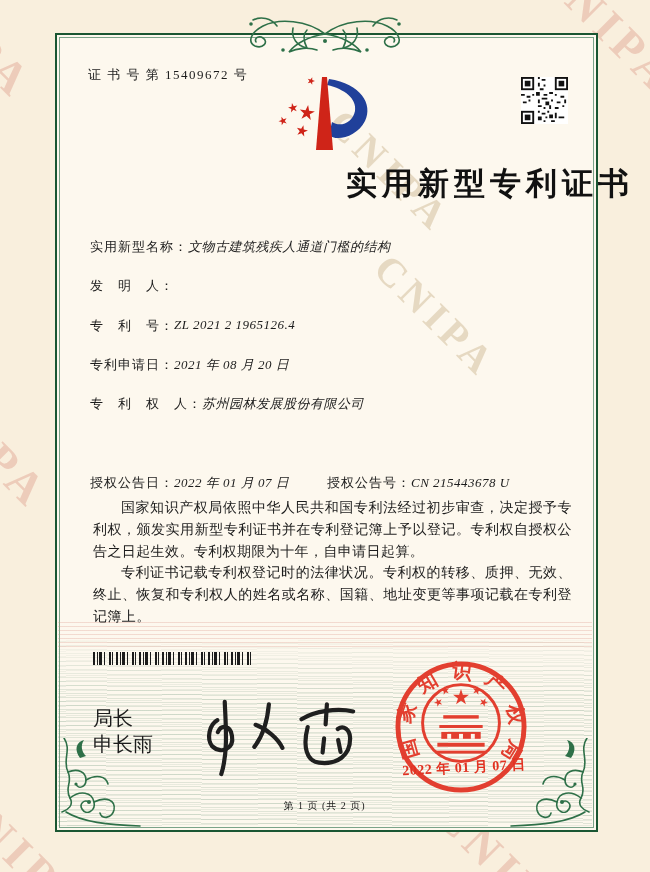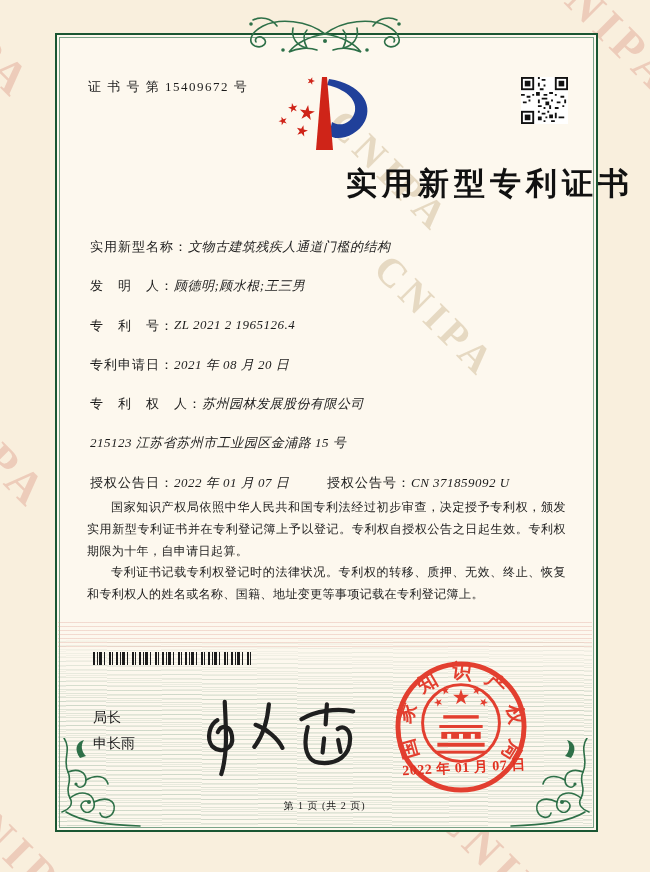--- a/index.html
+++ b/index.html
@@ -24,39 +24,39 @@
     background:repeating-linear-gradient(0deg,rgba(216,143,128,.28) 0 1px,rgba(0,0,0,0) 1px 4px);}
   .band-green{position:absolute;left:58px;top:640px;width:534px;height:186px;z-index:2;
     background:
       repeating-linear-gradient(0.6deg,rgba(110,150,122,.20) 0 1px,rgba(0,0,0,0) 1px 4px),
       repeating-linear-gradient(-0.6deg,rgba(110,150,122,.14) 0 1px,rgba(0,0,0,0) 1px 5px);
     -webkit-mask-image:linear-gradient(rgba(0,0,0,.25),#000 30%);
             mask-image:linear-gradient(rgba(0,0,0,.25),#000 30%);}
   
   .orn{position:absolute;z-index:3;pointer-events:none;}
   
-  .cert-no{position:absolute;left:88px;top:78px;font-size:13px;letter-spacing:1.5px;z-index:4;}
+  .cert-no{position:absolute;left:88px;top:66px;font-size:13px;letter-spacing:1.5px;z-index:4;}
   .logo{position:absolute;left:276px;top:70px;z-index:4;}
   .qr{position:absolute;left:521px;top:77px;z-index:4;}
   .title{position:absolute;left:55px;width:539px;top:163px;text-align:right;
          font-size:31px;font-weight:bold;letter-spacing:5px;z-index:4;color:#111;padding-left:40px;}
   .fields{position:absolute;left:90px;top:238px;width:472px;font-size:13px;z-index:4;}
   .row{height:39.3px;display:flex;align-items:flex-start;white-space:nowrap;position:relative;}
   .lbl{letter-spacing:1px;flex-shrink:0;}
   .val{letter-spacing:0.5px;font-style:italic;}
   .pair2{position:absolute;left:237px;top:0;display:flex;white-space:nowrap;align-items:center;}
-  .paras{position:absolute;left:87px;top:497px;width:479px;font-size:12px;
+  .paras{position:absolute;left:93px;top:497px;width:479px;font-size:14px;
          line-height:21.8px;text-align:justify;z-index:4;}
   .paras p{margin:0;text-indent:2em;letter-spacing:0.4px;}
   .barcode{position:absolute;left:93px;top:652px;width:160px;height:13px;z-index:4;
     background:repeating-linear-gradient(90deg,
       #1c1c1c 0 2px,rgba(0,0,0,0) 2px 4px,#1c1c1c 4px 5px,rgba(0,0,0,0) 5px 6px,
       #1c1c1c 6px 9px,rgba(0,0,0,0) 9px 11px,#1c1c1c 11px 12px,rgba(0,0,0,0) 12px 16px,
       #1c1c1c 16px 18px,rgba(0,0,0,0) 18px 19px,#1c1c1c 19px 20px,rgba(0,0,0,0) 20px 23px);}
-  .director{position:absolute;left:93px;top:705px;font-size:14px;line-height:26px;z-index:4;}
+  .director{position:absolute;left:93px;top:705px;font-size:20px;line-height:26px;z-index:4;}
   .signature{position:absolute;left:190px;top:694px;z-index:4;transform:rotate(-2deg);}
   .seal{position:absolute;left:394px;top:660px;z-index:5;opacity:.93;}
   .seal-date{position:absolute;left:398px;top:759px;width:132px;text-align:center;
              color:#e23222;font-size:14px;font-weight:bold;letter-spacing:0.5px;
              transform:rotate(-3deg);z-index:6;white-space:nowrap;}
   .pagefoot{position:absolute;left:55px;width:539px;top:799px;text-align:center;
             font-size:10px;letter-spacing:1px;z-index:6;}
   .green-stroke{stroke:#2e7048;fill:none;stroke-width:1.6;stroke-linecap:round;}
   .green-fill{fill:#2e7048;stroke:none;}
 </style>
@@ -169,43 +169,41 @@
 
   <div class="title">实用新型专利证书</div>
 
   <div class="fields">
     <div class="row">
       <span class="lbl">实用新型名称：</span>
       <span class="val">文物古建筑残疾人通道门檻的结构</span>
     </div>
     <div class="row">
       <span class="lbl">发　明　人：</span>
-      <span class="val">顾德明;顾水根;王三男</span>
     </div>
     <div class="row">
       <span class="lbl">专　利　号：</span>
       <span class="val">ZL 2021 2 1965126.4</span>
     </div>
     <div class="row">
       <span class="lbl">专利申请日：</span>
       <span class="val">2021 年 08 月 20 日</span>
     </div>
     <div class="row">
       <span class="lbl">专　利　权　人：</span>
       <span class="val">苏州园林发展股份有限公司</span>
     </div>
     <div class="row">
-      <span class="val">215123 江苏省苏州市工业园区金浦路 15 号</span>
     </div>
     <div class="row">
       <span class="lbl">授权公告日：</span>
       <span class="val">2022 年 01 月 07 日</span>
       <span class="pair2">
         <span class="lbl">授权公告号：</span>
-        <span class="val">CN 371859092 U</span>
+        <span class="val">CN 215443678 U</span>
       </span>
     </div>
   </div>
 
   <div class="paras">
     <p>国家知识产权局依照中华人民共和国专利法经过初步审查，决定授予专利权，颁发实用新型专利证书并在专利登记簿上予以登记。专利权自授权公告之日起生效。专利权期限为十年，自申请日起算。</p>
     <p>专利证书记载专利权登记时的法律状况。专利权的转移、质押、无效、终止、恢复和专利权人的姓名或名称、国籍、地址变更等事项记载在专利登记簿上。</p>
   </div>
 
   <div class="barcode"></div>

